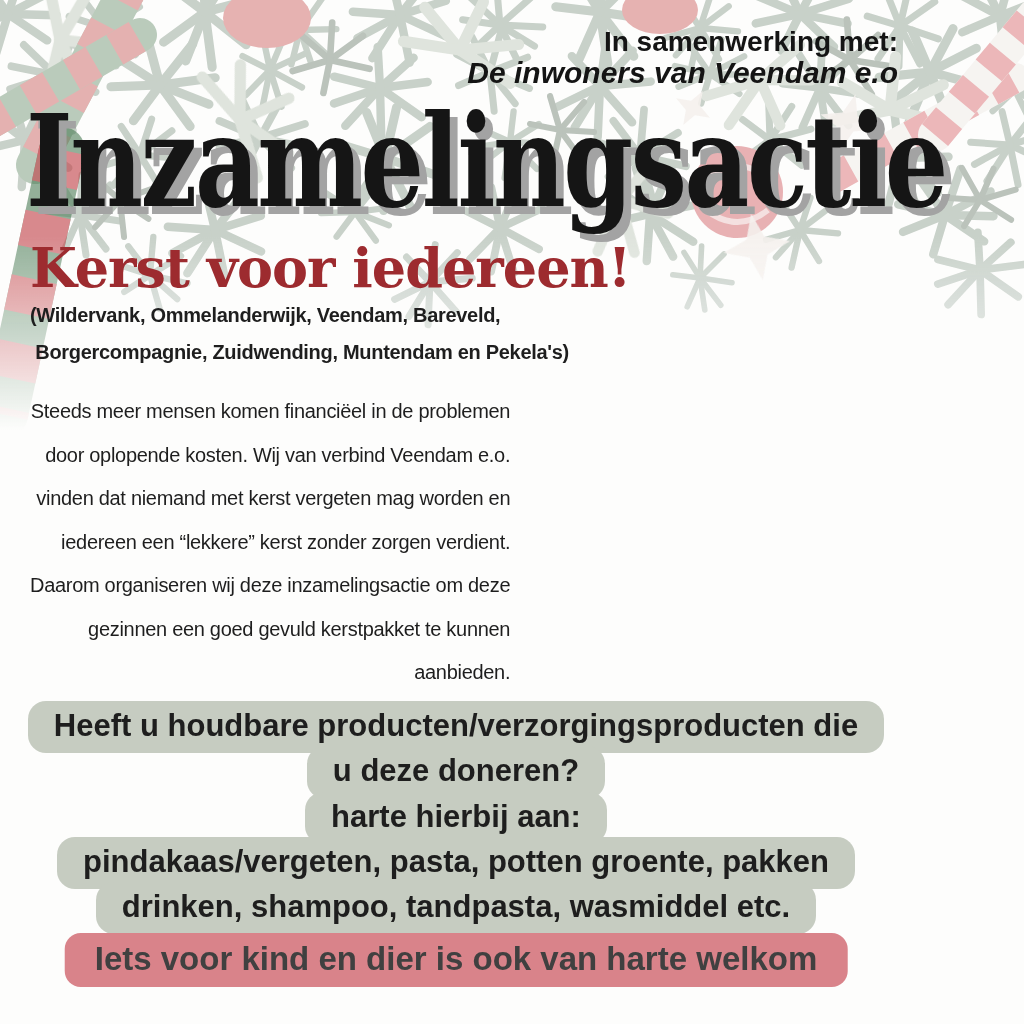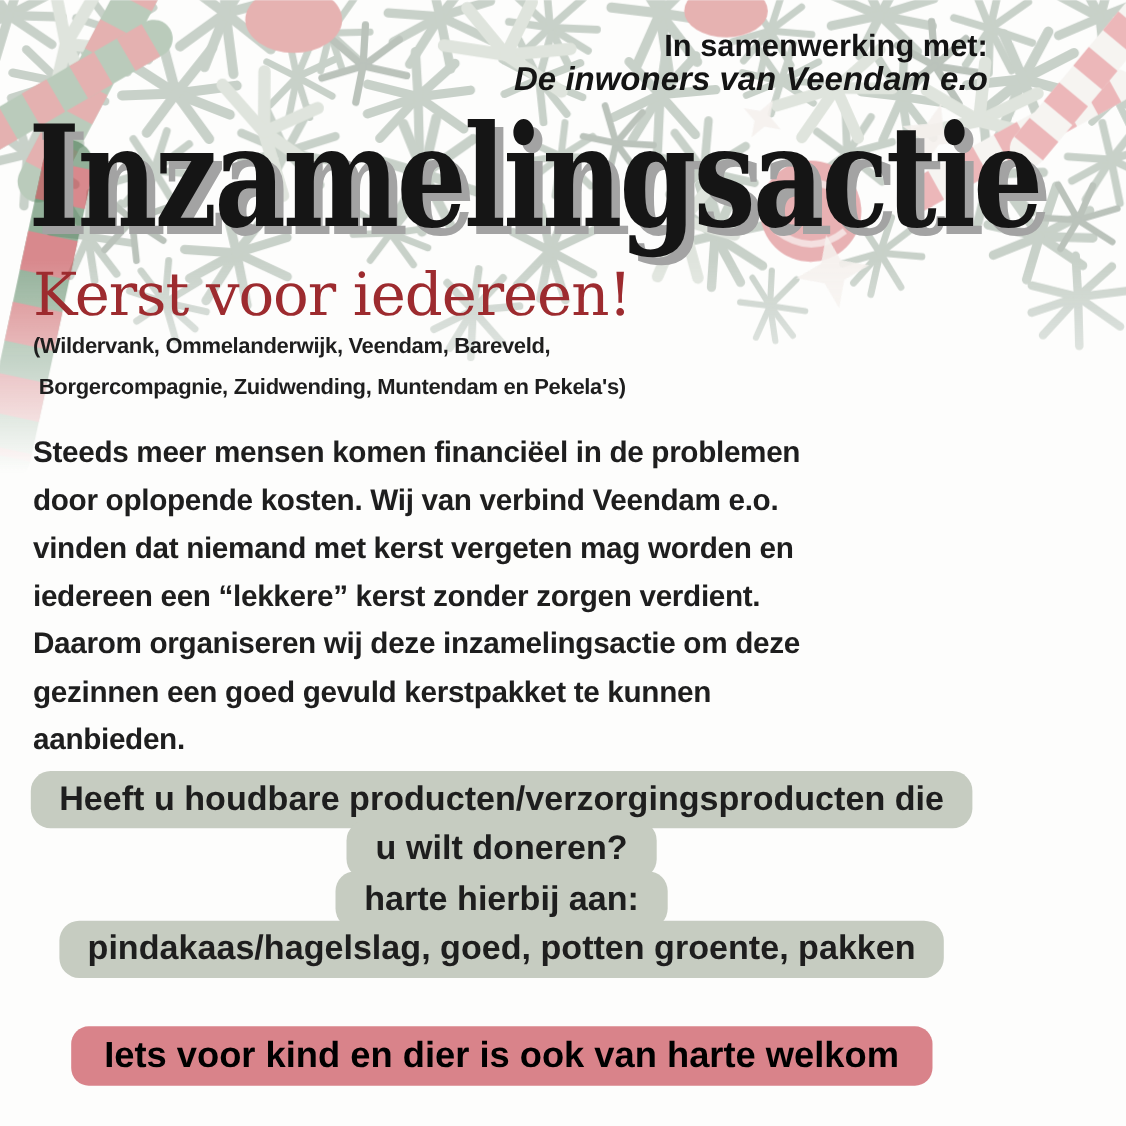--- a/index.html
+++ b/index.html
@@ -14,39 +14,39 @@
   .partner-name{font-size:30px;font-style:italic;margin-left:32px;}
 
   .title{top:86px;left:26px;margin:0;white-space:nowrap;
          font-family:"DejaVu Serif","Liberation Serif",serif;font-weight:700;
          font-size:128px;line-height:1.18;letter-spacing:-3px;
          color:var(--title-ink,#151515);
          text-shadow:10px 8px 0 var(--title-shadow,#a3a3a3);
          transform:scaleX(0.78);transform-origin:0 0;}
 
   .subtitle{top:236px;left:30px;margin:0;white-space:nowrap;
-            font-family:"DejaVu Serif","Liberation Serif",serif;font-weight:400;
+            font-family:"DejaVu Serif","Liberation Serif",serif;font-weight:700;
             font-size:54px;line-height:1.2;letter-spacing:-1px;
             color:var(--accent-red,#9d2b2f);}
 
   .locations{top:297px;left:30px;font-size:20px;font-weight:700;
              line-height:37px;white-space:pre-line;letter-spacing:-0.3px;}
 
-  .body-text{top:390px;left:30px;margin:0;font-size:27px;font-weight:700;
-             line-height:43.5px;white-space:pre-line;letter-spacing:-0.3px;}
+  .body-text{top:390px;left:30px;margin:0;font-size:20px;font-weight:400;
+             line-height:43.5px;white-space:pre-line;letter-spacing:-0.3px;text-align:right;}
 
   .donate{top:701px;left:0;right:0;display:flex;flex-direction:column;align-items:center;}
   .pill{background:var(--sage,#c6ccc1);border-radius:18px;padding:5px 26px 7px;
         font-size:31px;font-weight:700;line-height:1.3;white-space:nowrap;
         color:var(--text-ink,#1e1e1e);text-align:left;}
   .pill + .pill{margin-top:-7px;}
 
   .welcome{position:absolute;z-index:1;top:933px;left:50%;transform:translateX(-50%);
            background:var(--pink,#d9838a);border-radius:16px;padding:7px 30px 9px;
-           font-size:33px;font-weight:700;white-space:nowrap;color:#000000;}
+           font-size:33px;font-weight:700;white-space:nowrap;color:#404040;}
 </style>
 </head>
 <body>
 
 <div class="flyer">
 
   <svg class="garland" width="1024" height="430" viewBox="0 0 1024 430" aria-hidden="true">
     <defs>
       <g id="tuft" stroke="#7f9483" stroke-width="7" stroke-linecap="round">
         <line x1="0" y1="0" x2="34" y2="-26"></line>
@@ -191,20 +191,21 @@
   <p class="layer body-text">Steeds meer mensen komen financiëel in de problemen
 door oplopende kosten. Wij van verbind Veendam e.o.
 vinden dat niemand met kerst vergeten mag worden en
 iedereen een “lekkere” kerst zonder zorgen verdient.
 Daarom organiseren wij deze inzamelingsactie om deze
 gezinnen een goed gevuld kerstpakket te kunnen
 aanbieden.</p>
 
   <div class="layer donate">
     <span class="pill">Heeft u houdbare producten/verzorgingsproducten die</span>
-    <span class="pill">u wilt doneren?</span>
+    <span class="pill">u deze doneren?</span>
     <span class="pill">harte hierbij aan:</span>
-    <span class="pill">pindakaas/hagelslag, goed, potten groente, pakken</span>
+    <span class="pill">pindakaas/vergeten, pasta, potten groente, pakken</span>
+    <span class="pill">drinken, shampoo, tandpasta, wasmiddel etc.</span>
   </div>
 
   <div class="welcome">Iets voor kind en dier is ook van harte welkom</div>
 
 </div>
 
 </body></html>

